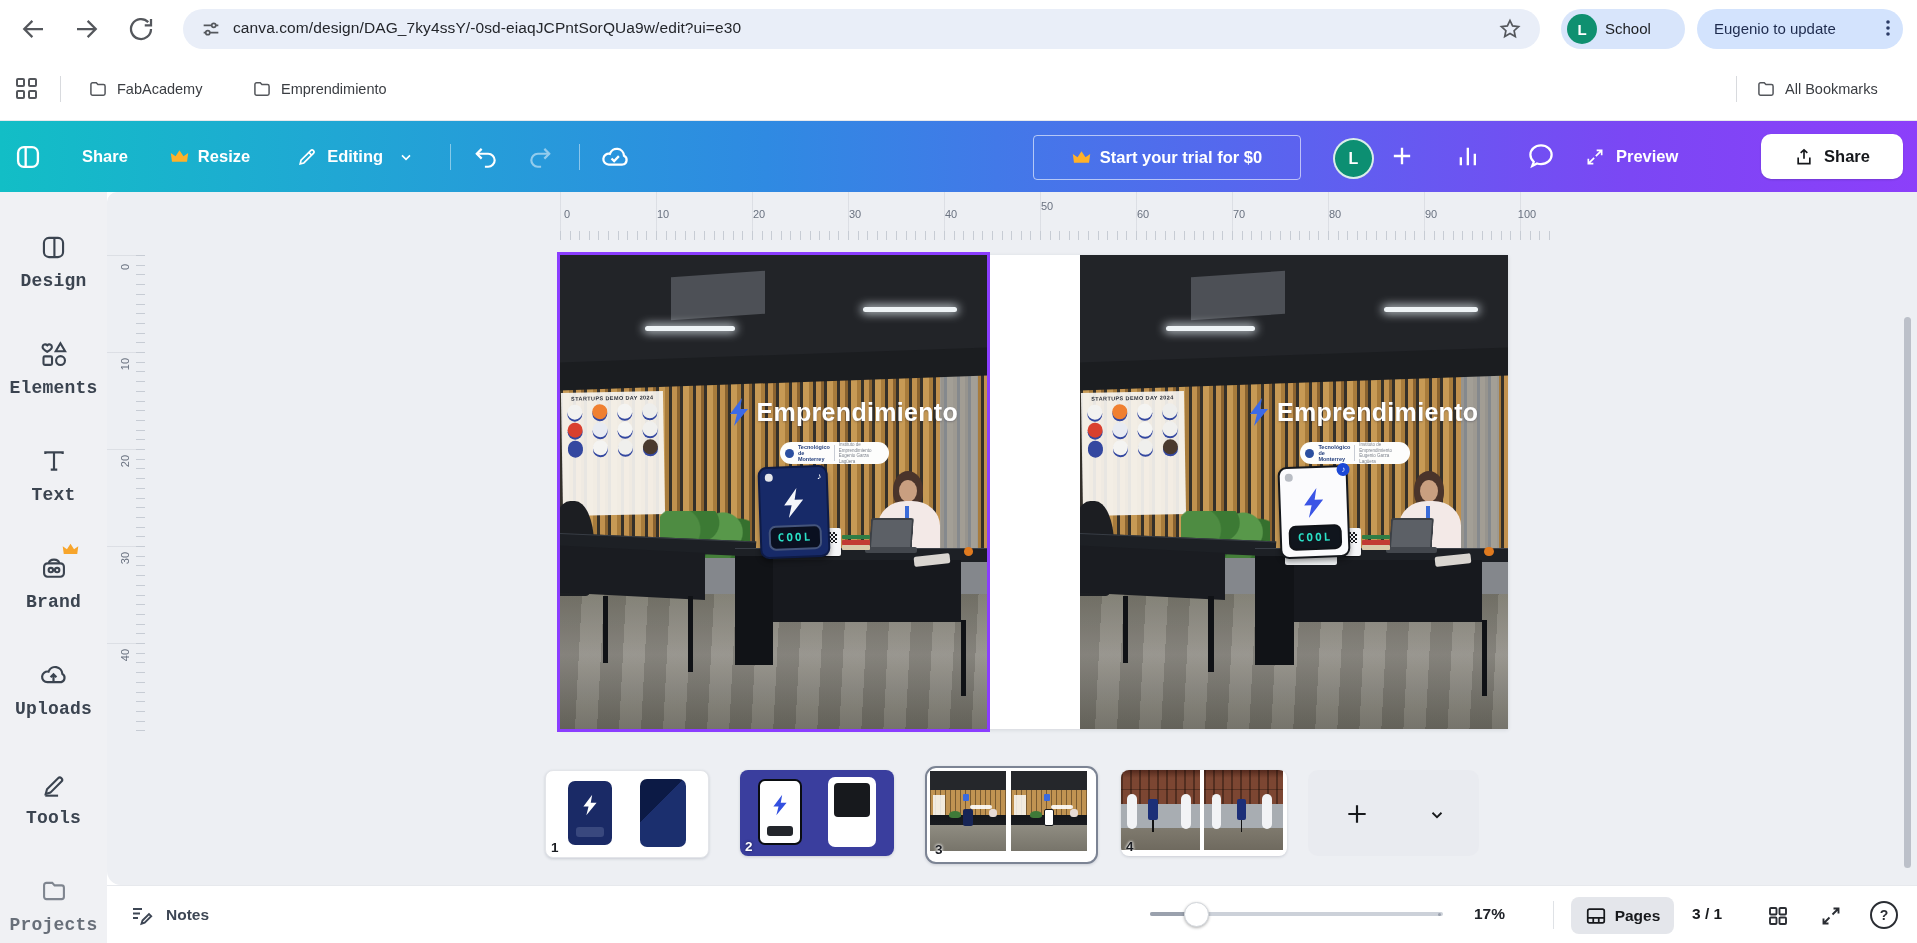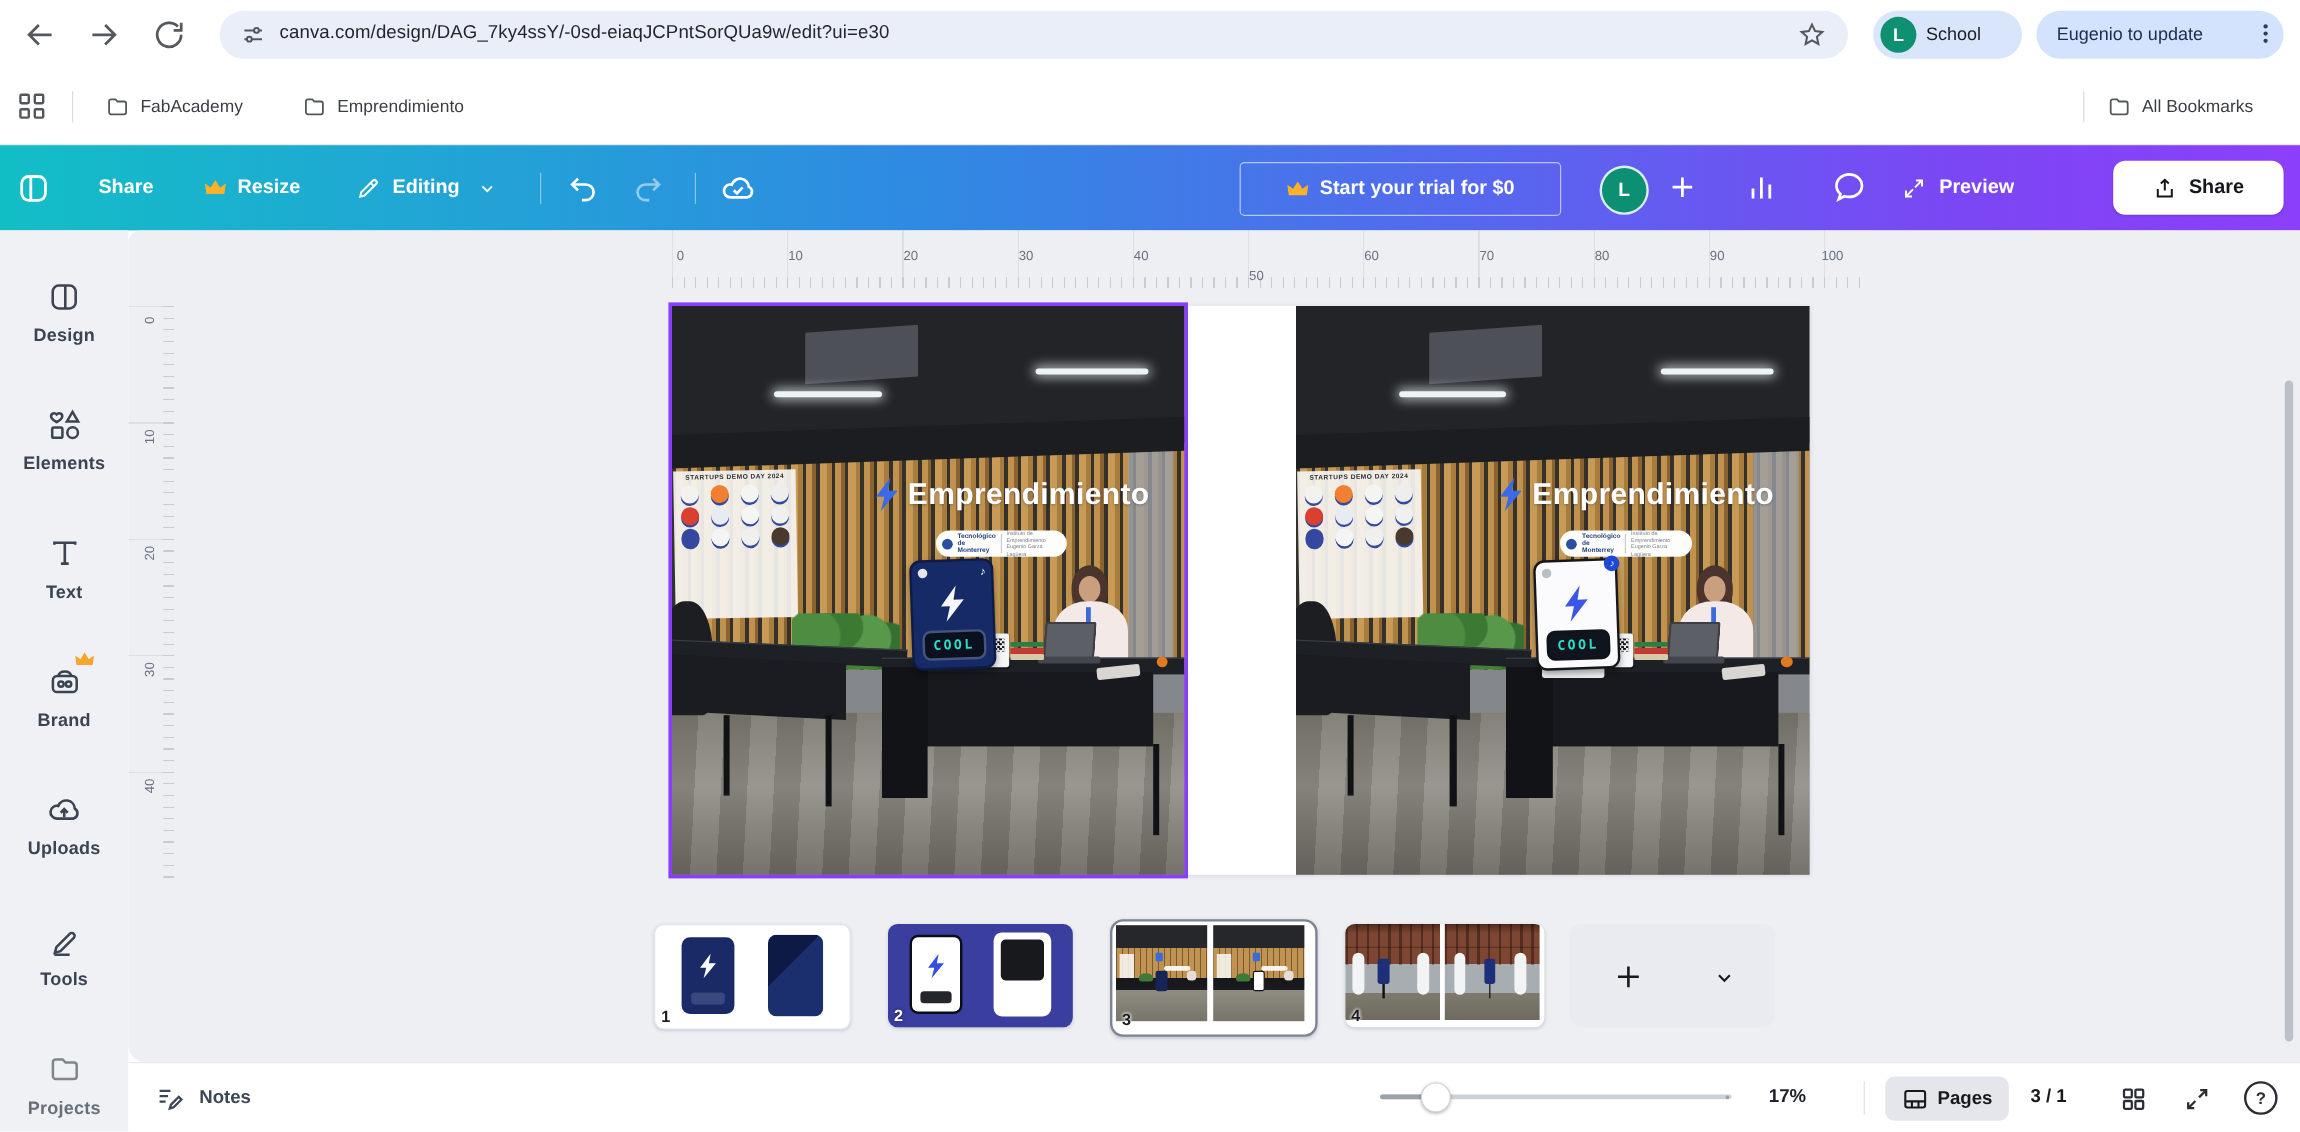--- a/index.html
+++ b/index.html
@@ -52,21 +52,21 @@
      font-size:16.5px;font-weight:700;cursor:pointer;}
   #share-btn{left:1761px;top:13px;width:142px;height:45px;background:#fff;border-radius:10px;
      display:flex;align-items:center;justify-content:center;gap:10px;color:#15171b;
      font-size:16.5px;font-weight:700;cursor:pointer;box-shadow:0 1px 2px rgba(0,0,0,.15);}
 
   
   #sidebar{left:0;top:192px;width:107px;height:751px;background:#f0f1f4;}
   .sb-item{left:0;width:107px;height:100px;display:flex;flex-direction:column;align-items:center;
      color:#3b4450;cursor:pointer;}
   .sb-icon{height:30px;display:flex;align-items:center;justify-content:center;}
-  .sb-label{margin-top:9px;font-size:15px;font-weight:600;letter-spacing:.2px;}
+  .sb-label{margin-top:9px;font-size:18px;font-weight:600;letter-spacing:.2px;font-family:Liberation Mono, monospace;}
   .crown-badge{position:absolute;}
 
   
   #workspace{left:107px;top:192px;width:1810px;height:693px;background:#edeff3;
      border-radius:10px 0 0 14px;}
   .rnum{position:absolute;font-size:11px;color:#6a7280;transform:translateX(-50%);}
   .rnum-v{position:absolute;font-size:11px;color:#6a7280;transform:translate(-50%,-50%) rotate(-90deg);}
   #hsep{left:560px;top:192px;width:990px;height:48px;
      background:repeating-linear-gradient(90deg,rgba(70,80,100,.10) 0 1px,transparent 1px 96px);}
   #hticks-minor{left:560px;top:231px;width:990px;height:9px;
@@ -489,21 +489,21 @@
 <div class="abs" id="hsep"></div>
 <div class="abs" id="hticks-minor"></div>
 <div class="abs" id="vsep"></div>
 <div class="abs" id="vticks-minor"></div>
 <div class="abs" id="hruler-labels">
     <span class="rnum" style="left: 567px; top: 208px;">0</span>
     <span class="rnum" style="left: 663px; top: 208px;">10</span>
     <span class="rnum" style="left: 759px; top: 208px;">20</span>
     <span class="rnum" style="left: 855px; top: 208px;">30</span>
     <span class="rnum" style="left: 951px; top: 208px;">40</span>
-    <span class="rnum" style="left: 1047px; top: 224px;">50</span>
+    <span class="rnum" style="left: 1047px; top: 200px;">50</span>
     <span class="rnum" style="left: 1143px; top: 208px;">60</span>
     <span class="rnum" style="left: 1239px; top: 208px;">70</span>
     <span class="rnum" style="left: 1335px; top: 208px;">80</span>
     <span class="rnum" style="left: 1431px; top: 208px;">90</span>
     <span class="rnum" style="left: 1527px; top: 208px;">100</span>
   </div>
 <div class="abs" id="vruler-labels">
     <span class="rnum-v" style="left: 125px; top: 267px;">0</span>
     <span class="rnum-v" style="left: 125px; top: 364px;">10</span>
     <span class="rnum-v" style="left: 125px; top: 461px;">20</span>

